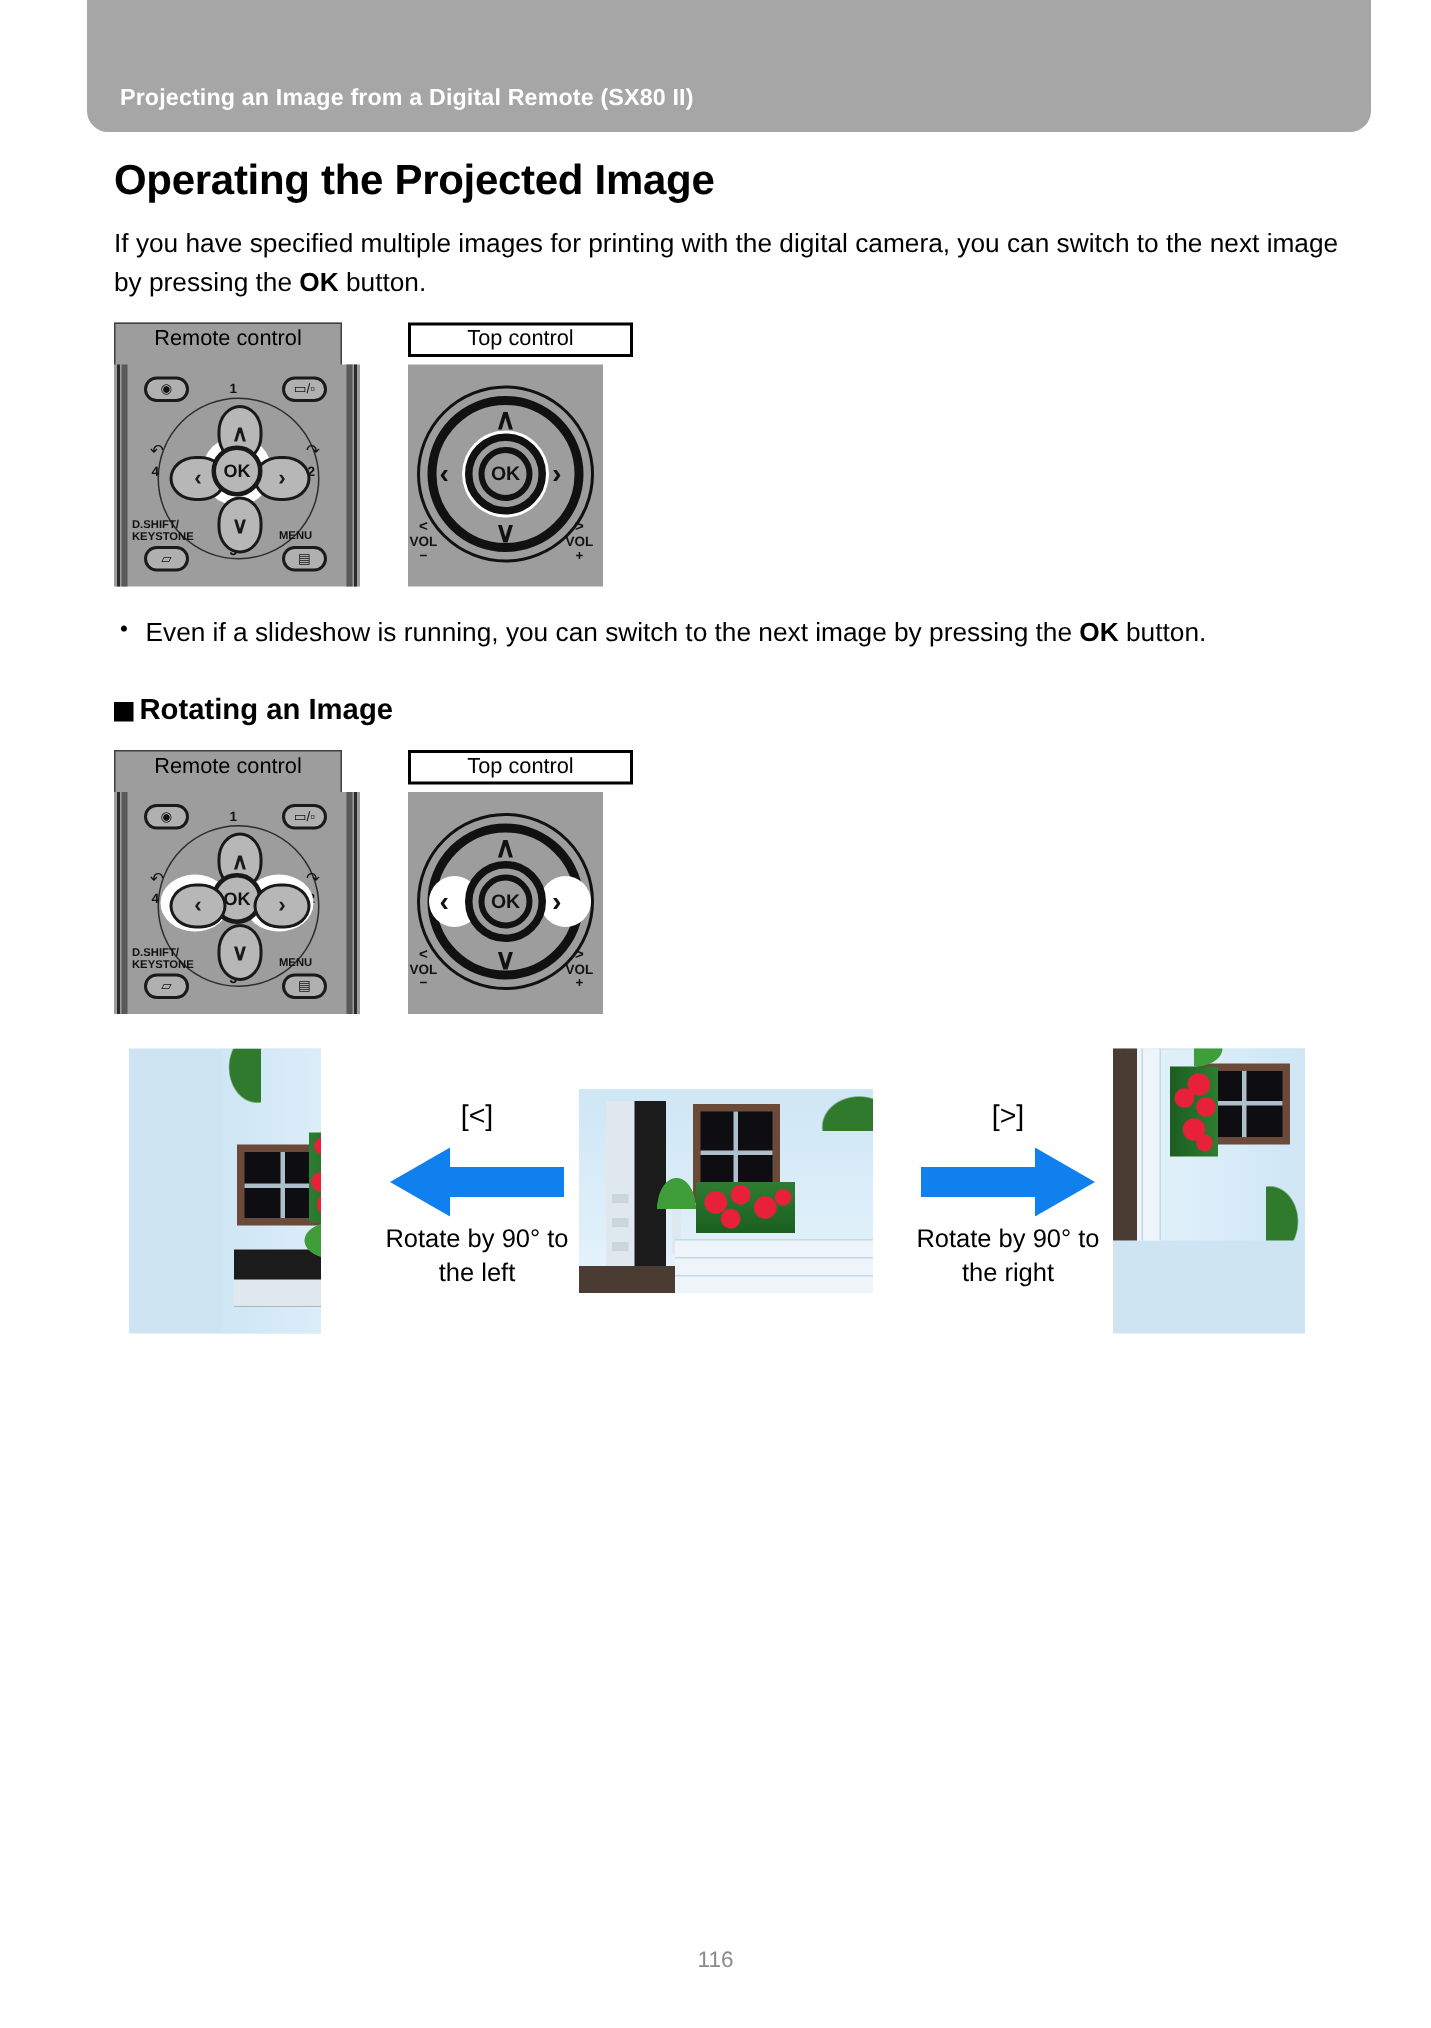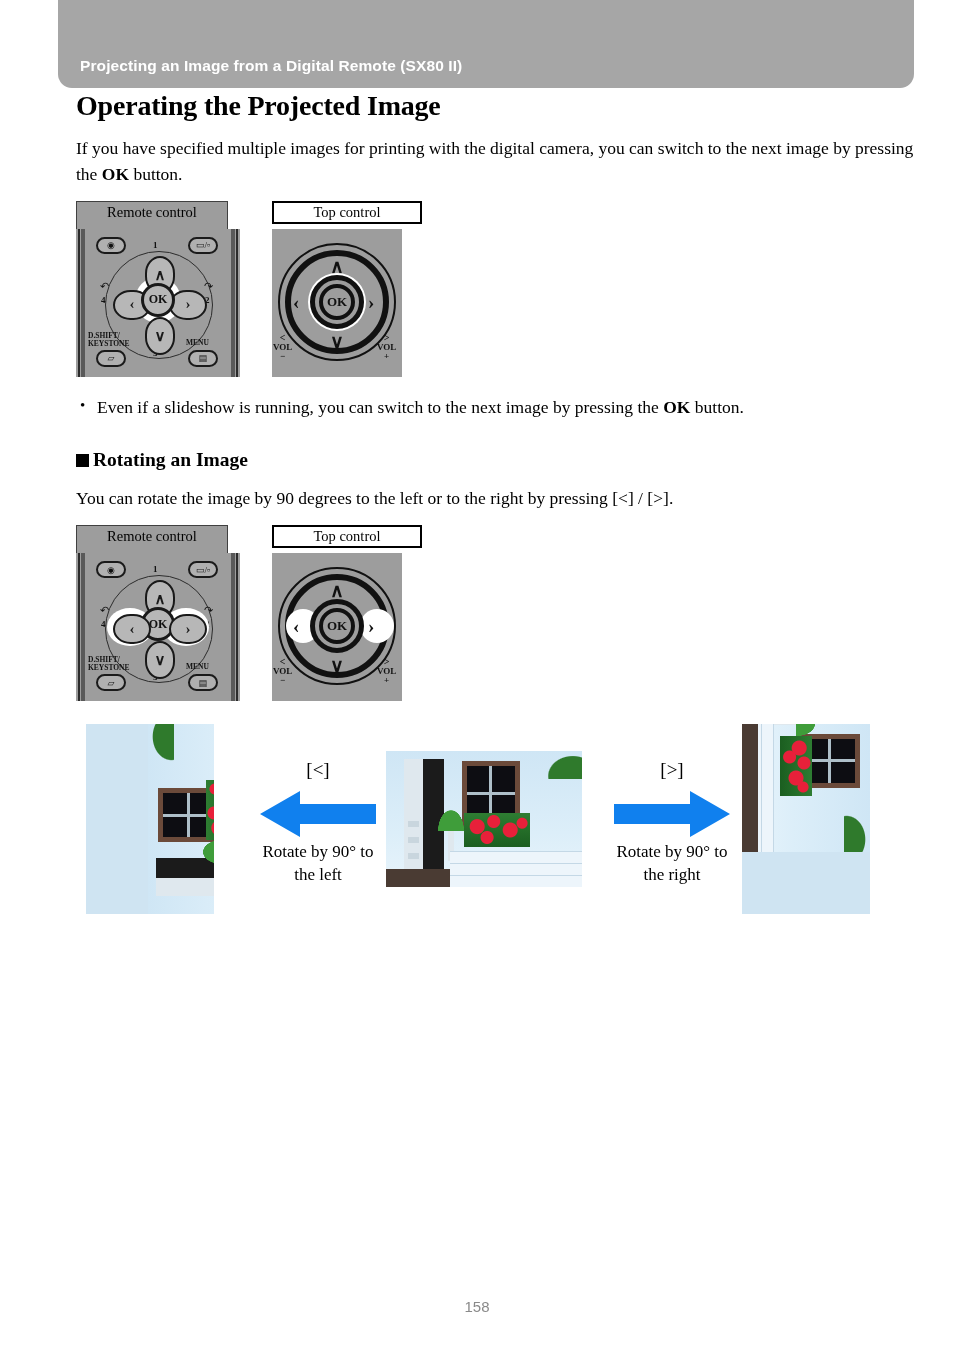--- a/index.html
+++ b/index.html
@@ -35,23 +35,22 @@
     font-size: 15.5px;
     font-weight: bold;
     letter-spacing: 0.1px;
     white-space: nowrap;
   }
 
   
   .content {
     position: absolute;
     left: 76px;
-    top: 90px;
+    top: 104px;
     width: 838px;
-    font-family: Liberation Serif, serif;
   }
 
   h1.page-title {
     margin: 0;
     font-size: 28px;
     font-weight: bold;
     letter-spacing: -0.2px;
     line-height: 1.15;
   }
 
@@ -482,21 +481,20 @@
 
   <ul class="dash-list" style="margin-top:16px;">
     <li><span>Even if a slideshow is running, you can switch to the next image by pressing the </span><b>OK</b><span> button.</span></li>
   </ul>
 
   <h2 class="section-head" style="margin-top:28px;">
     <span class="sq-bullet"></span>
     <span>Rotating an Image</span>
   </h2>
 
-  <p class="body-text">You can rotate the image by 90 degrees to the left or to the right by pressing [&lt;] / [&gt;].</p>
 
   <div class="label-row">
     <div class="ctrl-label remote">Remote control</div>
     <div class="ctrl-label top">Top control</div>
   </div>
 
   <div style="position:relative;height:150px;margin-top:4px;">
 
     <div class="remote" style="position:absolute;left:0;top:0;">
       <div class="side-rail-outer l"></div>
@@ -641,13 +639,13 @@
         <div class="step" style="left:60px;top:120px;width:130px;height:10px;"></div>
         <div style="position:absolute;left:0;top:112px;width:190px;height:16px;background:#4a3b33;"></div>
         <div class="plant" style="left:148px;top:0px;width:42px;height:26px;background:radial-gradient(ellipse at 70% 90%, #2f7a2c 0 55%, transparent 58%);"></div>
       </div>
     </div>
   </div>
 
 
 </div>
 
-<div class="page-number">158</div>
+<div class="page-number">116</div>
 
 </body></html>

